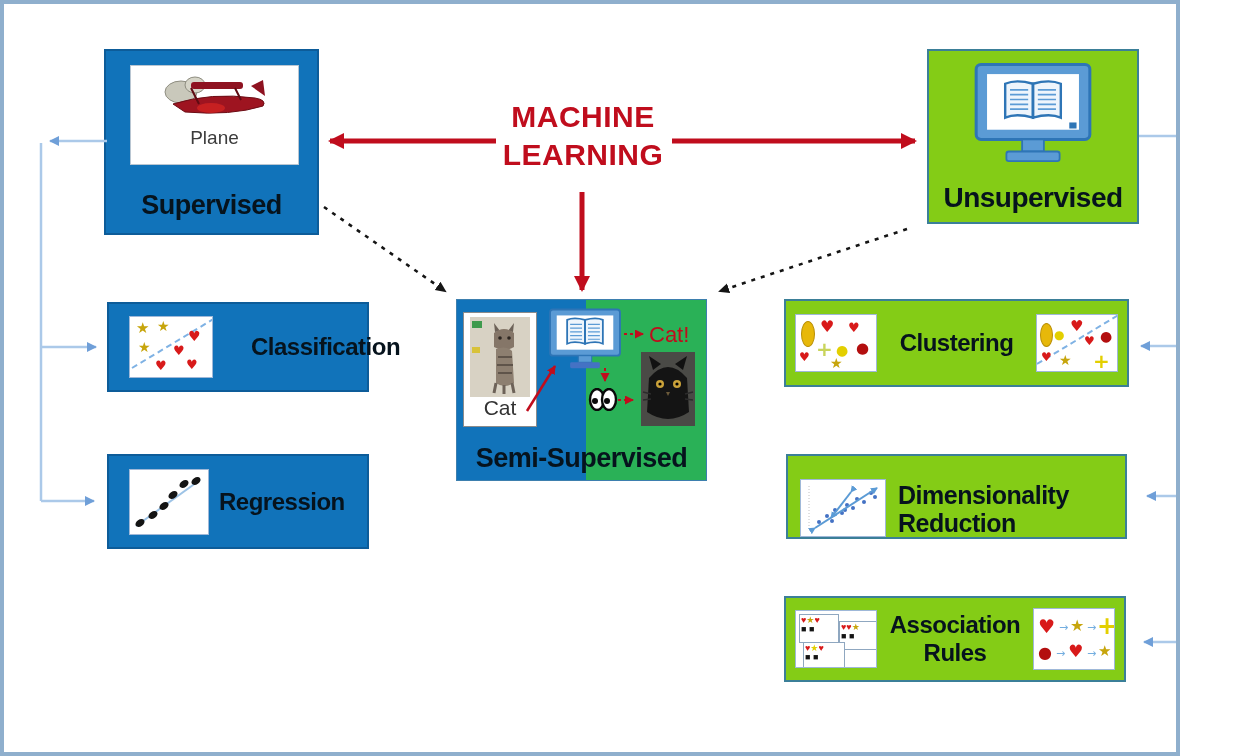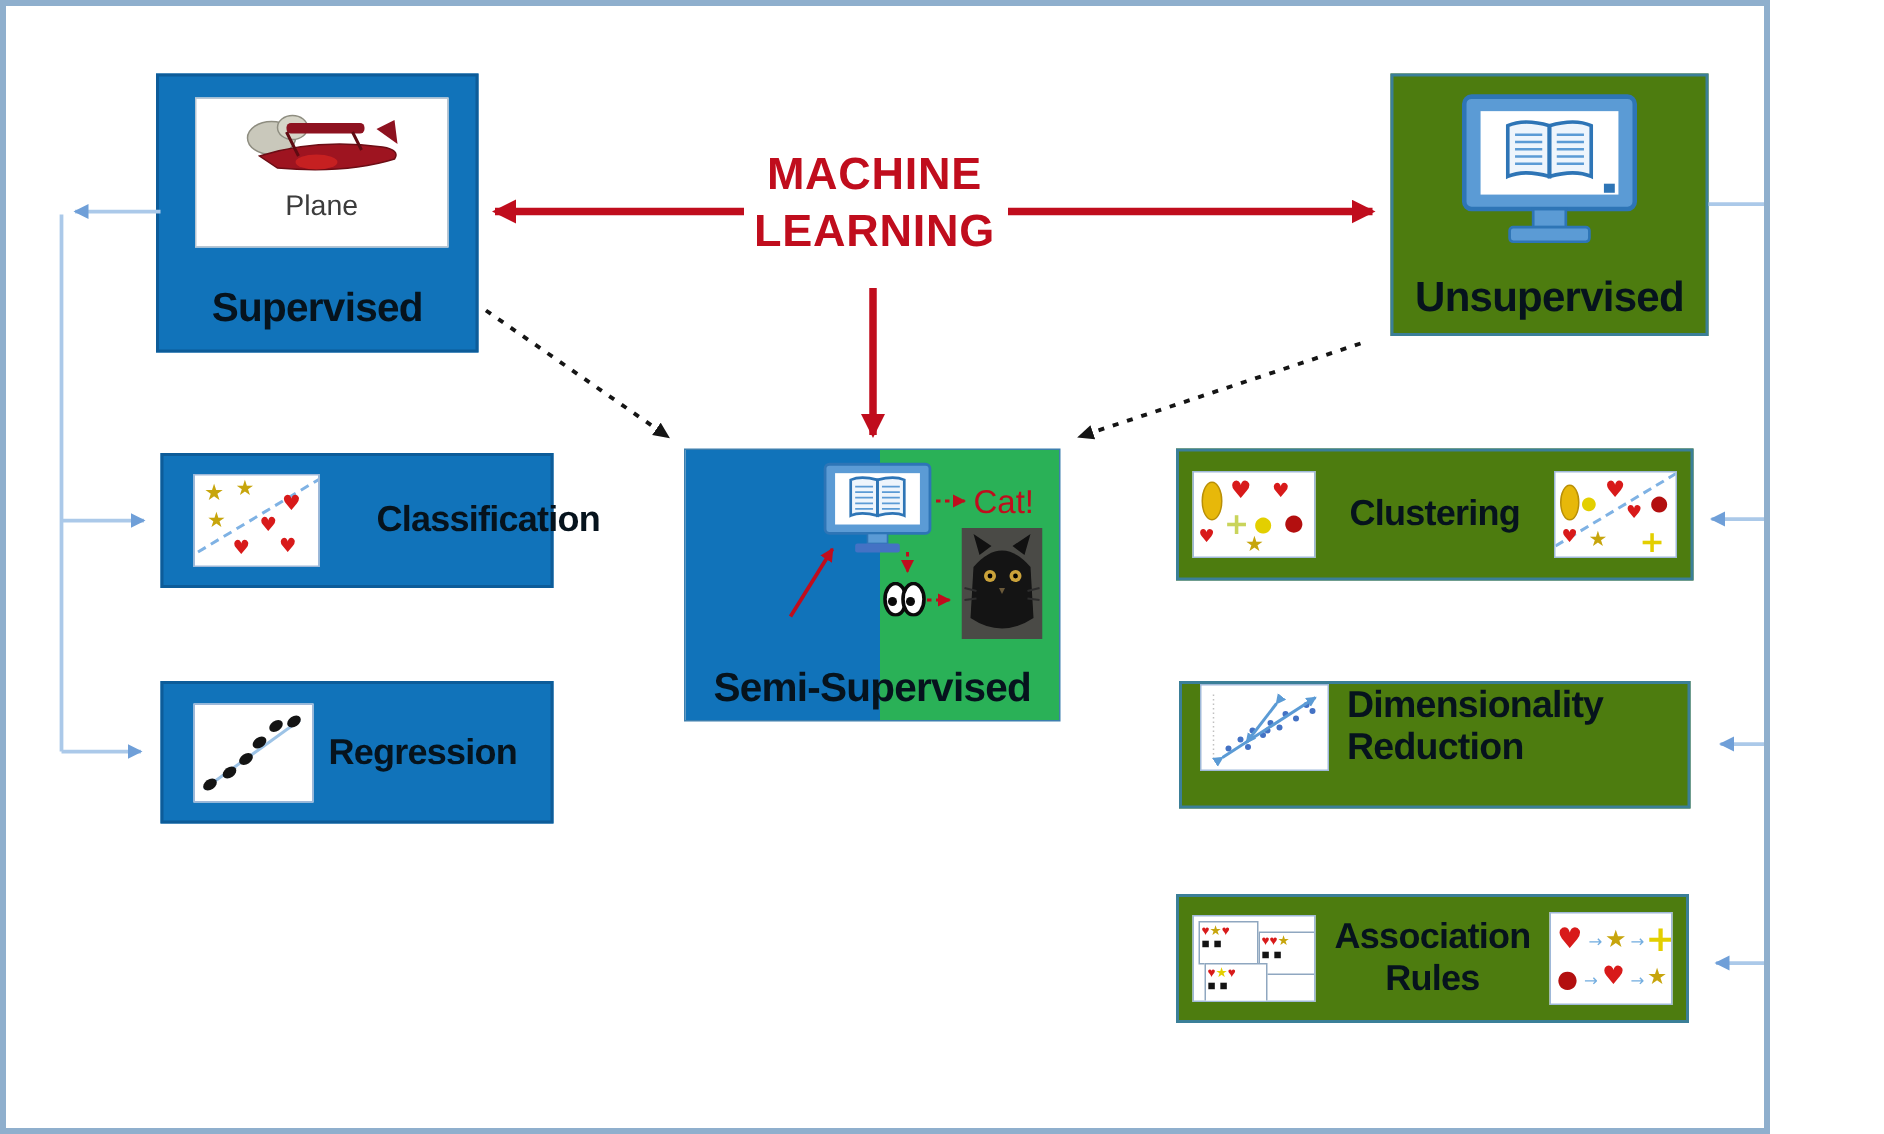--- a/index.html
+++ b/index.html
@@ -13,42 +13,42 @@
   
   .ml-title{
     position:absolute;left:468px;top:94px;width:222px;z-index:3;
     color:#c00d1d;font-size:30px;font-weight:bold;text-align:center;line-height:1.25;
     letter-spacing:.5px;
   }
 
   
   .box{position:absolute;box-sizing:border-box;z-index:2;}
   .box.blue{background:#1173ba;border:2px solid #0d5c99;padding-left:20px;}
-  .box.green{background:#4d7c0f;border:2px solid #3b7f98;}
+  .box.green{background:#84cc16;border:2px solid #3b7f98;}
   .box-label{font-weight:bold;color:#06131d;letter-spacing:-0.5px;}
 
   .sup-box{left:100px;top:45px;width:215px;height:186px;text-align:center;}
   .sup-card{position:absolute;left:24px;top:14px;width:167px;height:98px;background:#fff;border:1px solid #b9c6d2;}
   .sup-card svg{display:block;margin:6px auto 0 auto;}
   .card-label{font-size:19px;color:#3c3c3c;line-height:1;}
   .sup-box .box-label{position:absolute;left:0;right:0;bottom:12px;font-size:27px;}
 
   .unsup-box{left:923px;top:45px;width:212px;height:175px;text-align:center;}
   .unsup-box svg.monitor{display:block;margin:11px auto 0 auto;}
   .unsup-box .box-label{position:absolute;left:-4px;right:-4px;bottom:8px;font-size:28px;white-space:nowrap;}
 
   
   .cls-box{left:103px;top:298px;width:262px;height:90px;display:flex;align-items:center;padding-left:8px;gap:28px;}
   .reg-box{left:103px;top:450px;width:262px;height:95px;display:flex;align-items:center;padding-left:8px;}
   .side-label{font-size:24px;margin-left:10px;}
 
   
   .clu-box{left:780px;top:295px;width:345px;height:88px;display:flex;align-items:center;justify-content:space-between;padding:0 9px;}
   .clu-box .box-label{font-size:24px;flex:1;text-align:center;}
-  .dim-box{left:782px;top:450px;width:341px;height:85px;display:flex;align-items:flex-start;padding-left:12px;}
+  .dim-box{left:782px;top:450px;width:341px;height:85px;display:flex;align-items:flex-end;padding-left:12px;}
   .dim-box .box-label{font-size:25px;line-height:1.12;margin-left:12px;}
   .asc-box{left:780px;top:592px;width:342px;height:86px;display:flex;align-items:center;padding:0 9px;}
   .asc-box .box-label{font-size:24px;flex:1;text-align:center;line-height:1.15;}
 
   
   .panel{position:relative;background:#fff;border:1px solid #9fb8d8;box-sizing:border-box;flex:none;overflow:hidden;}
   .p-cls{width:84px;height:62px;}
   .p-reg{width:80px;height:66px;}
   .p-clu{width:82px;height:58px;}
   .p-dim{width:86px;height:58px;}
@@ -190,20 +190,35 @@
           <ellipse cx="43" cy="25" rx="5" ry="3.4" transform="rotate(-35 43 25)"></ellipse>
           <ellipse cx="54" cy="14" rx="5" ry="3.4" transform="rotate(-35 54 14)"></ellipse>
           <ellipse cx="66" cy="11" rx="5" ry="3.4" transform="rotate(-35 66 11)"></ellipse>
         </g>
       </svg>
     </div>
     <div class="box-label side-label">Regression</div>
   </div>
 
   <div class="box semi-box">
+    <div class="cat-card">
+      <svg width="60" height="80" viewBox="0 0 60 80">
+        <rect x="0" y="0" width="60" height="80" fill="#d8d2c4"></rect>
+        <rect x="2" y="4" width="10" height="7" fill="#3f9a4d"></rect>
+        <rect x="2" y="30" width="8" height="6" fill="#d8c23a"></rect>
+        <path d="M30 14 l-6 -8 l1 9 Z M38 14 l6 -8 l-1 9 Z" fill="#6d6258"></path>
+        <path d="M24 16 Q34 8 44 16 L44 30 Q34 36 24 30 Z" fill="#857668"></path>
+        <path d="M26 32 Q36 28 42 34 L44 66 Q34 72 26 66 Z" fill="#8d7f70"></path>
+        <path d="M28 40 H42 M27 48 H43 M28 56 H42" stroke="#5f544a" stroke-width="2"></path>
+        <circle cx="30" cy="21" r="1.8" fill="#2c2520"></circle>
+          <circle cx="39" cy="21" r="1.8" fill="#2c2520"></circle>
+        <path d="M26 66 L24 76 M34 68 L34 77 M42 66 L44 76" stroke="#6d6258" stroke-width="3"></path>
+      </svg>
+      <div class="cat-label">Cat</div>
+    </div>
 
     <svg class="semi-monitor" width="78" height="64" viewBox="0 0 100 86">
       <rect x="3" y="2" width="94" height="62" rx="4" fill="#5b9bd5" stroke="#2e75b6" stroke-width="2.5"></rect>
       <rect x="12" y="10" width="76" height="46" fill="#ffffff"></rect>
       <g stroke="#2e75b6" stroke-width="2.4" fill="#eef5fc">
         <path d="M50 16 Q35 12 26 16 L26 48 Q35 44 50 48 Z"></path>
         <path d="M50 16 Q65 12 74 16 L74 48 Q65 44 50 48 Z"></path>
       </g>
       <g stroke="#5b9bd5" stroke-width="1.6">
         <path d="M30 22 H46 M30 27 H46 M30 32 H46 M30 37 H46 M30 42 H46"></path>

